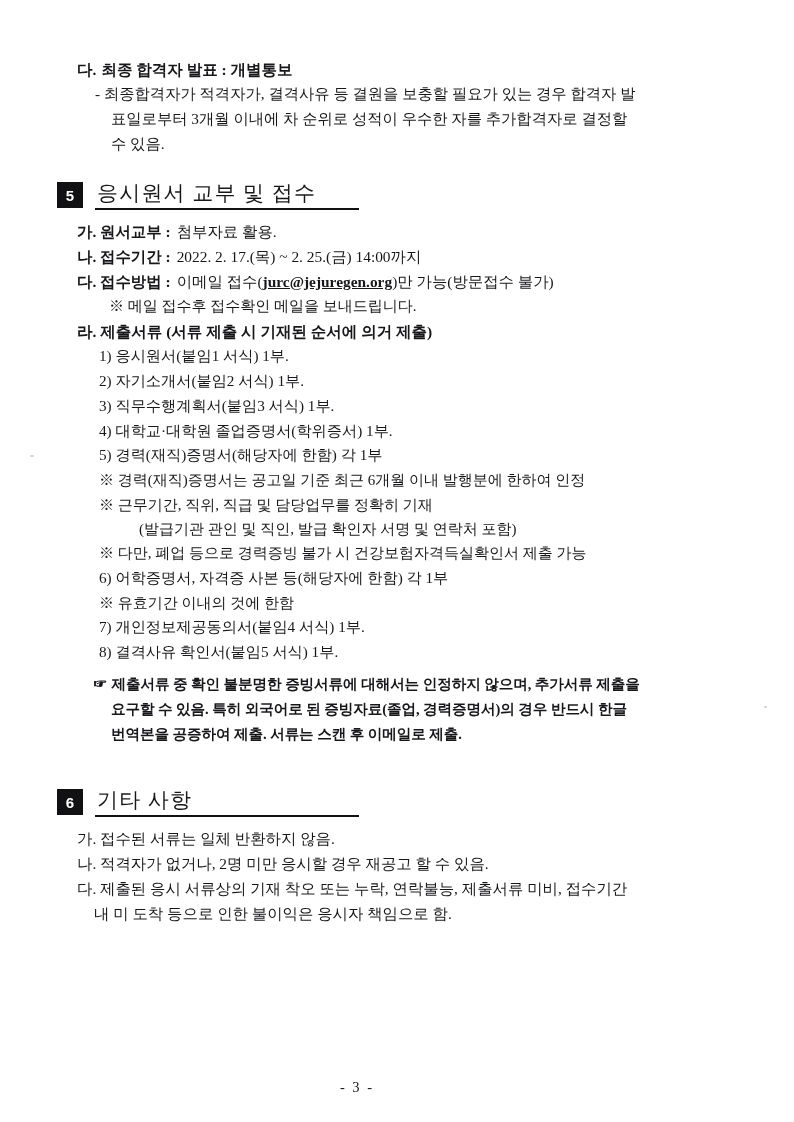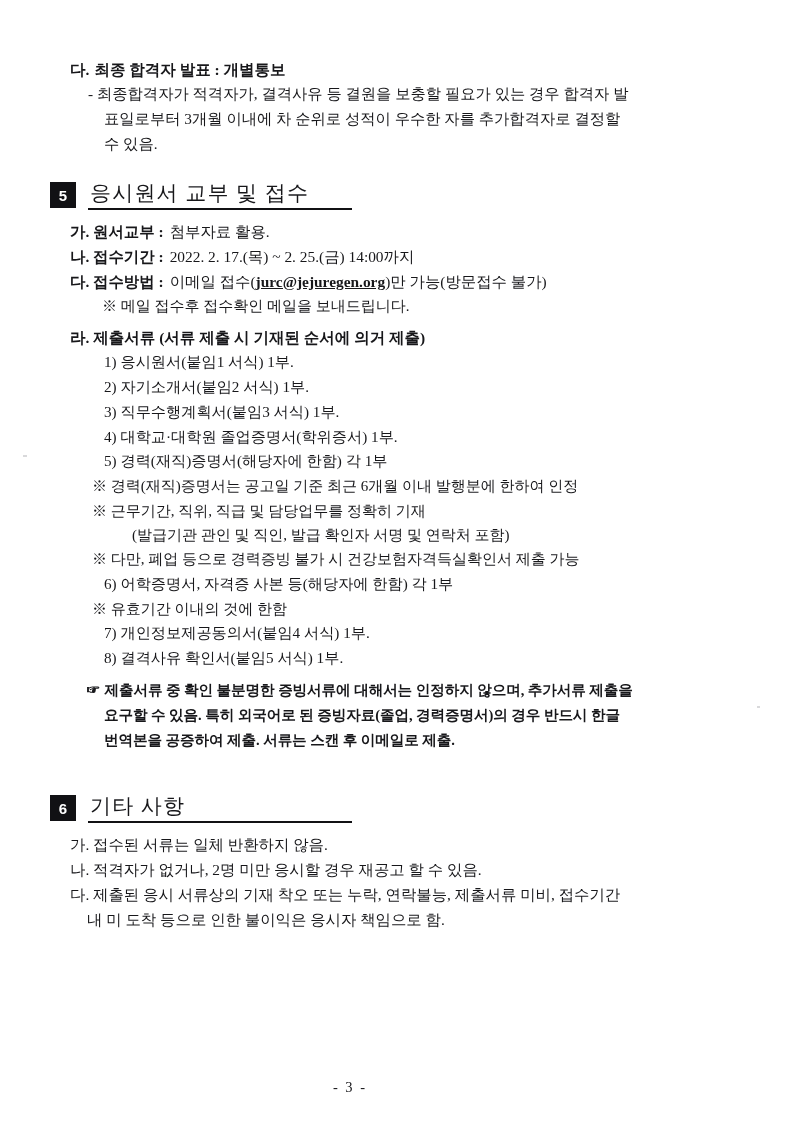--- a/index.html
+++ b/index.html
@@ -10,21 +10,21 @@
   body {
     width: 794px;
     height: 1122px;
     font-family: "Liberation Serif", "DejaVu Serif", serif;
     color: #17171a;
     position: relative;
     overflow: hidden;
   }
   .page {
     position: absolute;
-    left: 0; top: 0;
+    left: 7px; top: 0;
     width: 700px;
     height: 1122px;
     padding: 58px 66px 40px 50px;
     box-sizing: border-box;
   }
 
   .lvl-a {
     font-size: 15.5px;
     font-weight: bold;
     line-height: 1.55;
@@ -103,21 +103,21 @@
     font-size: 15px;
     line-height: 1.6;
     margin-left: 52px;
     text-indent: -19px;
     padding-left: 19px;
   }
 
   .num-item {
     font-size: 15.2px;
     line-height: 1.63;
-    margin-left: 54px;
+    margin-left: 42px;
     text-indent: -21px;
     padding-left: 21px;
   }
   .note-star2 {
     font-size: 15px;
     line-height: 1.63;
     margin-left: 42px;
     text-indent: -19px;
     padding-left: 19px;
   }
@@ -198,21 +198,21 @@
     <span class="val">2022. 2. 17.(목) ~ 2. 25.(금) 14:00까지</span>
   </div>
 
   <div class="item-row">
     <span class="lbl">다. 접수방법 :</span>
     <span class="val"><span>이메일 접수(</span><a class="mail" href="#">jurc@jejuregen.org</a><span>)만 가능(방문접수 불가)</span></span>
   </div>
 
   <div class="note-star">※ 메일 접수후 접수확인 메일을 보내드립니다.</div>
 
-  <div class="lvl-a" style="margin-top:8px">라. 제출서류 (서류 제출 시 기재된 순서에 의거 제출)</div>
+  <div class="lvl-a" style="margin-top:2px">라. 제출서류 (서류 제출 시 기재된 순서에 의거 제출)</div>
 
   <div class="num-item">
     <span>1)</span>
     <span>응시원서(붙임1 서식) 1부.</span>
   </div>
   <div class="num-item">
     <span>2)</span>
     <span>자기소개서(붙임2 서식) 1부.</span>
   </div>
   <div class="num-item">

